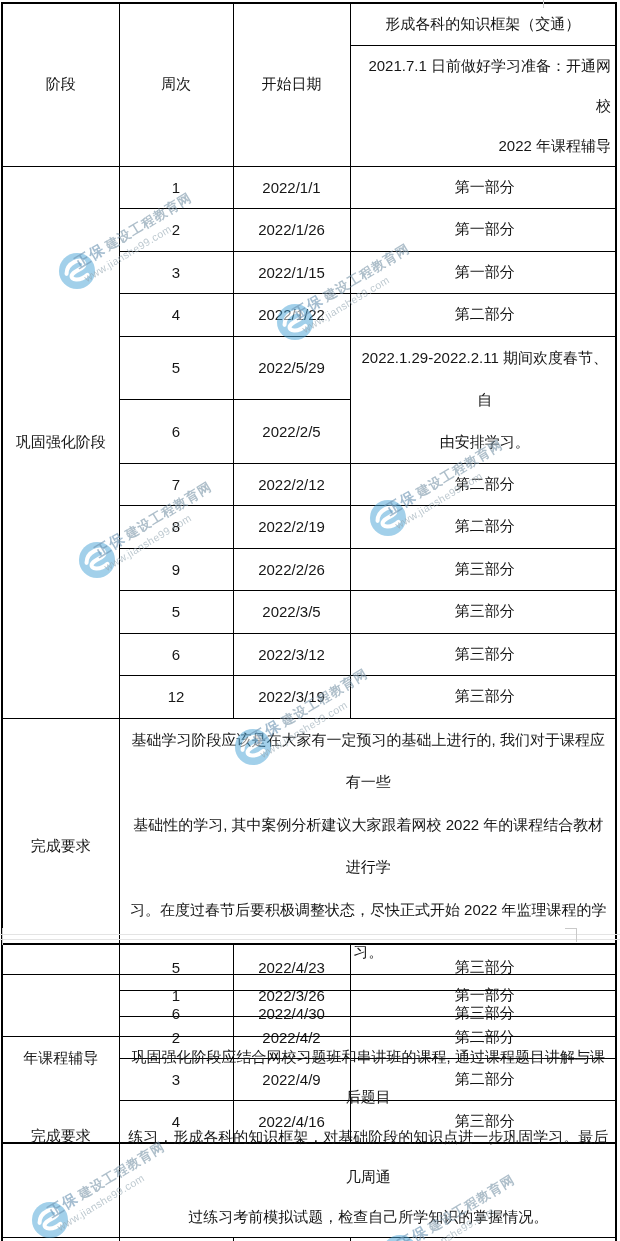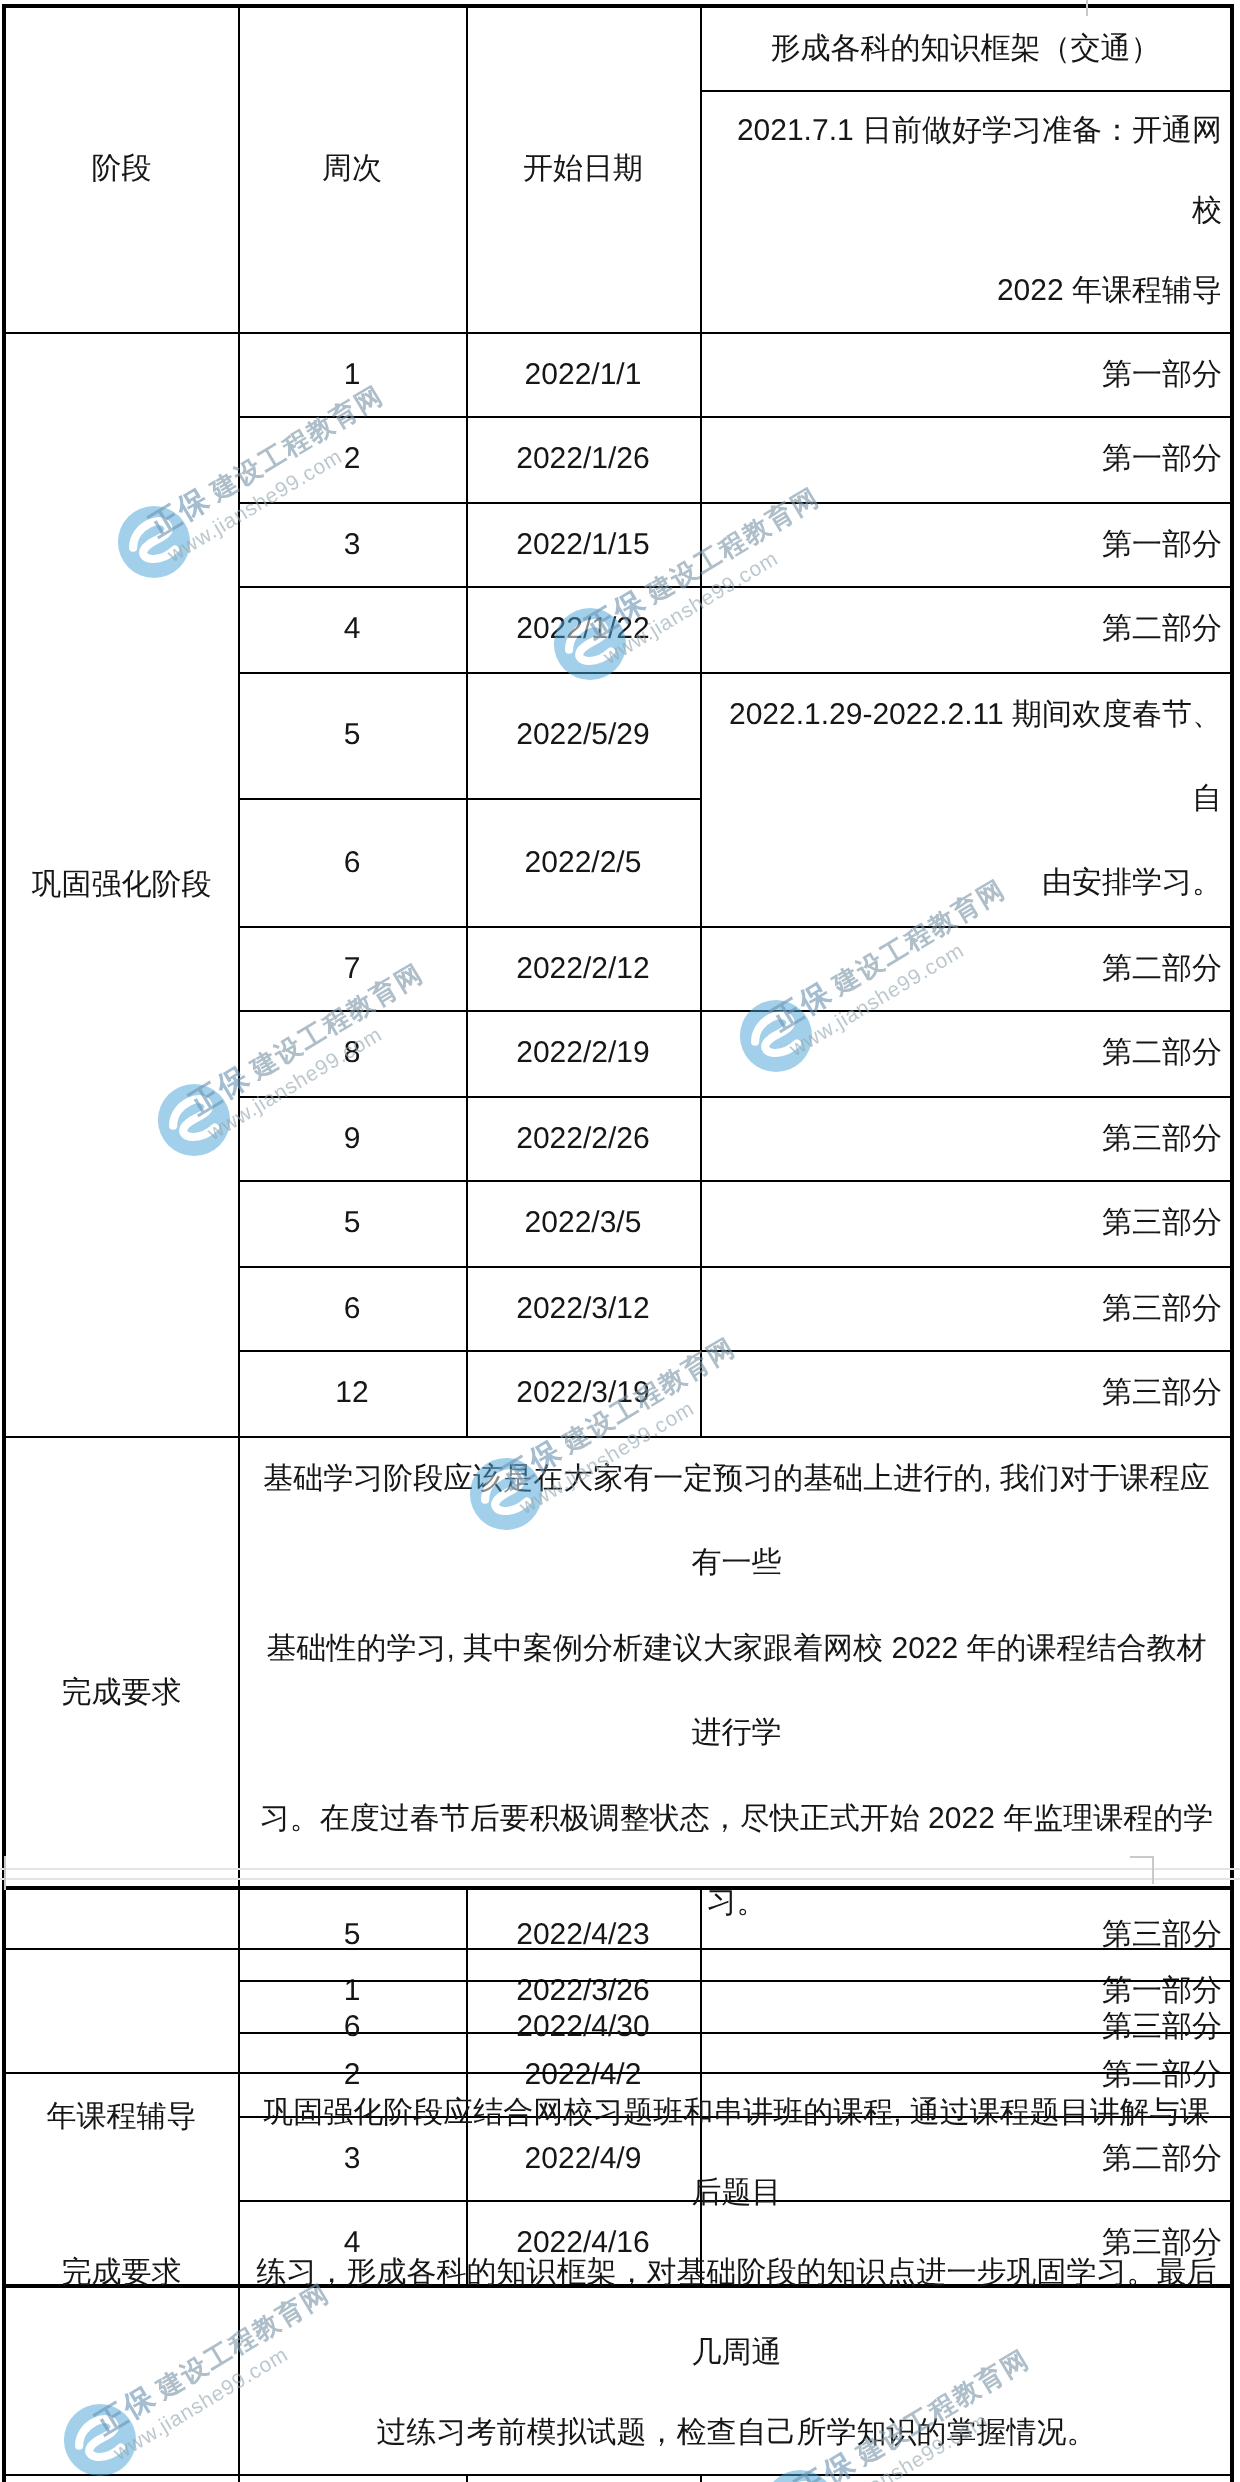--- a/index.html
+++ b/index.html
@@ -3,21 +3,21 @@
 <meta charset="utf-8">
 <style>
   html,body{margin:0;padding:0;background:#fff;}
   #page{position:relative;width:620px;height:1241px;background:#ffffff;overflow:hidden;
         font-family:"Liberation Sans","DejaVu Sans",sans-serif;color:#161616;}
   table{border-collapse:collapse;table-layout:fixed;position:absolute;left:1px;border:2px solid #000;}
   #t1{top:2px;width:614px;height:930px;}
   #t2{top:943px;width:614px;height:297px;}
   td{border:1px solid #000;font-size:15px;text-align:center;vertical-align:middle;padding:0;
      overflow:hidden;}
-  .left{text-align:right;padding-left:8px;padding-right:4px;}
+  .left{text-align:center;padding-left:8px;padding-right:4px;}
   .multi{white-space:pre-line;line-height:42px;}
   .note{text-align:right;padding-left:10px;padding-right:4px;white-space:pre-line;line-height:40px;}
   .req{text-align:center;padding-left:8px;padding-right:6px;white-space:pre-line;line-height:42.5px;}
   .r-head1{height:42px}.r-head2{height:81px}.r-week{height:42.5px}.r-req{height:128px}
   .r-s2{height:42.25px}.r-w2{height:46px}.r-req2{height:121px}.r-final{height:84px}
   
   .wm{position:absolute;width:178px;height:112px;pointer-events:none;z-index:5;}
   .wm-logo{position:absolute;left:0;top:74px;width:38px;height:38px;opacity:.5;}
   .wm-text{position:absolute;left:30px;bottom:6px;transform-origin:0 100%;
            transform:rotate(-31deg);white-space:nowrap;opacity:.62;}

